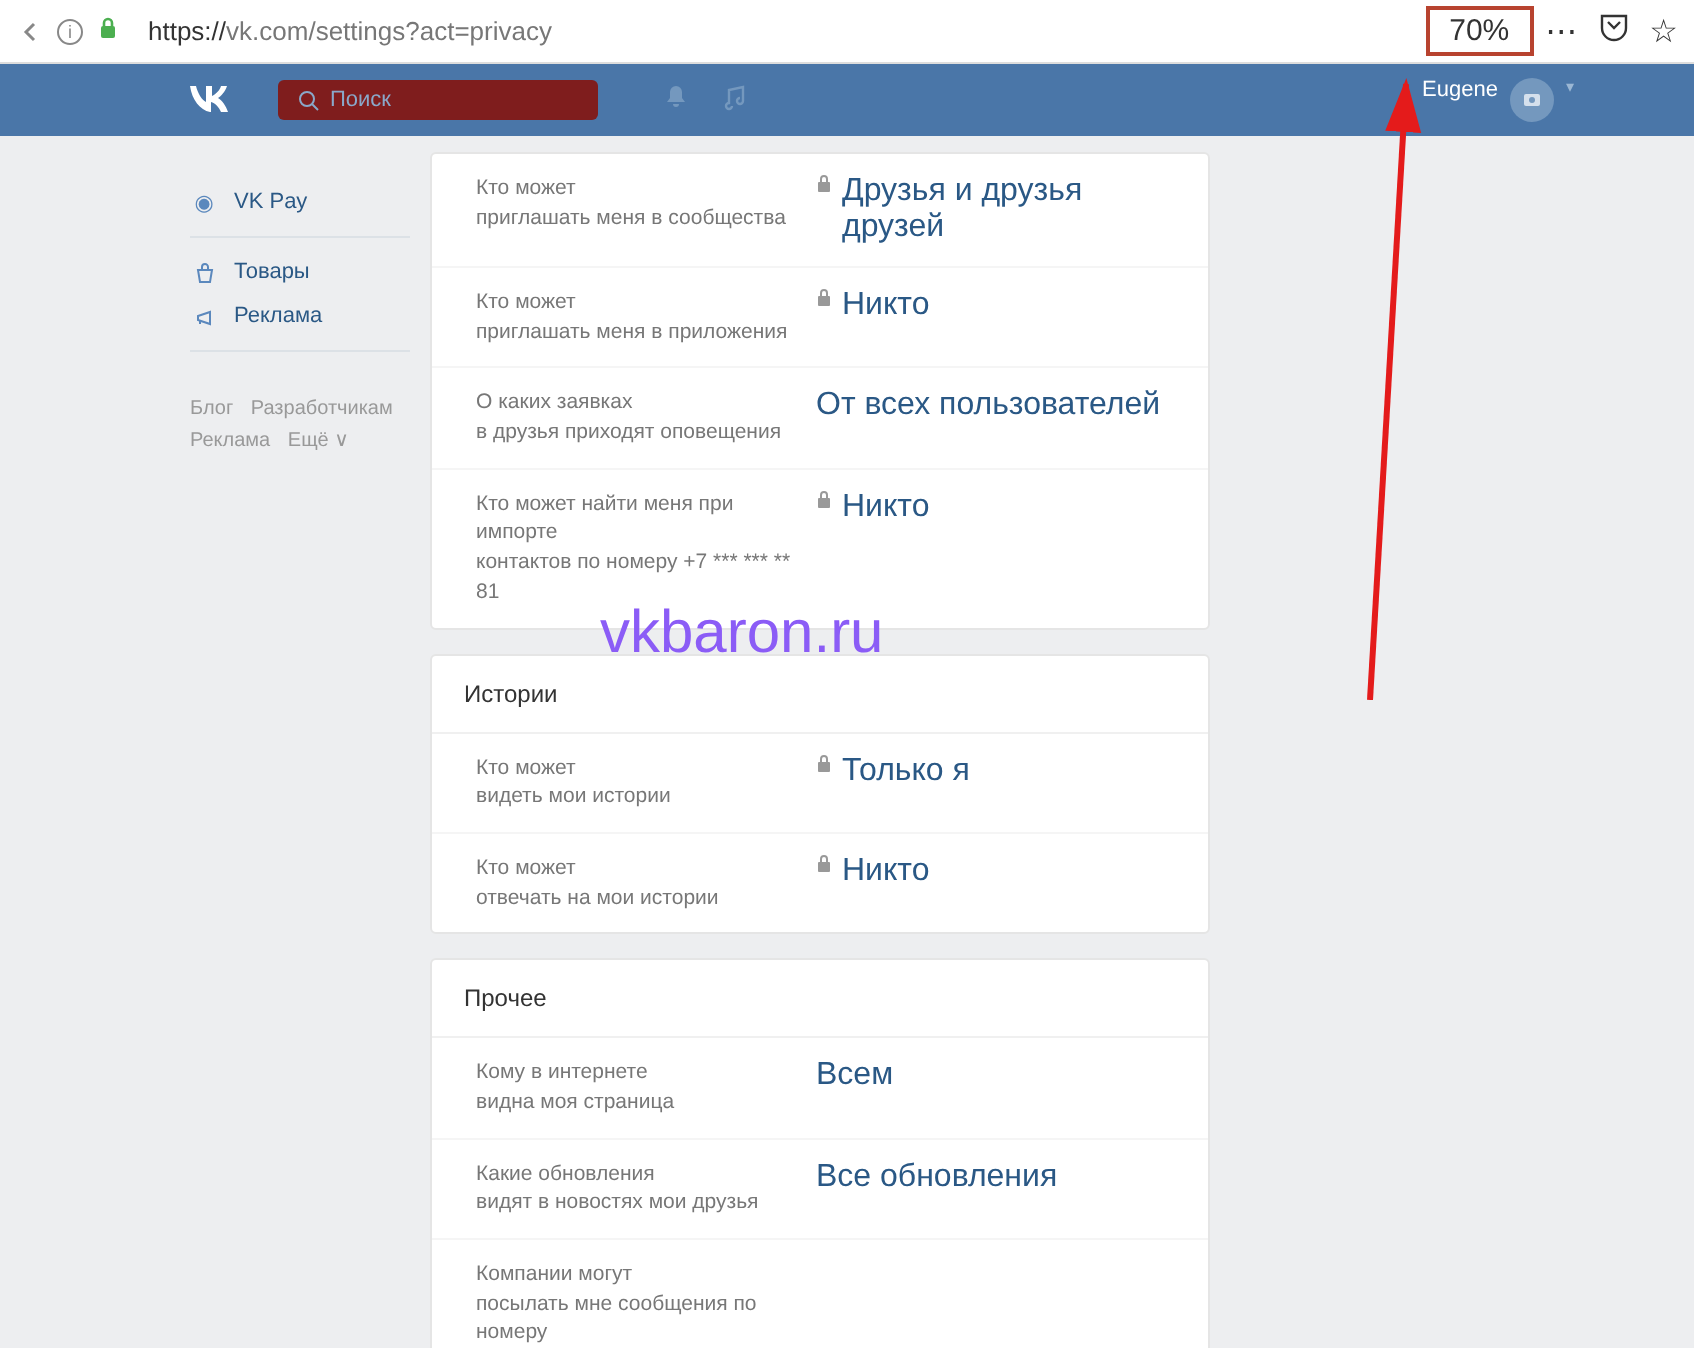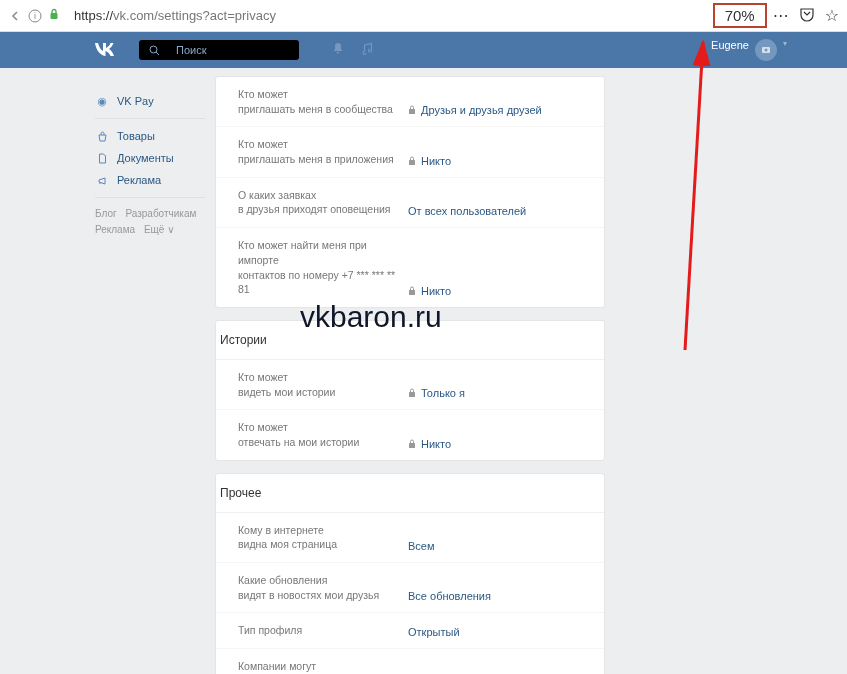--- a/index.html
+++ b/index.html
@@ -9,45 +9,45 @@
     .nav-icon { width: 14px; height: 14px; color: #666; display: flex; align-items: center; justify-content: center; }
     .url-bar { flex: 1; padding: 4px 8px; font-size: 13px; color: #333; display: flex; align-items: center; gap: 4px; }
     .lock-icon { color: #4caf50; font-size: 12px; }
     .url-text { color: #777; }
     .zoom-box { border: 2px solid #b8432f; padding: 2px 10px; font-size: 15px; color: #333; background: #fff; }
     .browser-right { display: flex; align-items: center; gap: 10px; }
     .browser-btn { font-size: 16px; color: #333; cursor: pointer; }
     
     .vk-header { background: #4a76a8; height: 36px; display: flex; align-items: center; padding: 0 0 0 95px; gap: 20px; position: relative; }
     .vk-logo { color: #fff; font-size: 18px; font-weight: bold; }
-    .search-box { background: #000000; border-radius: 3px; padding: 4px 10px; display: flex; align-items: center; gap: 16px; width: 160px; color: #8aa8c9; font-size: 11px; }
+    .search-box { background: #7f1d1d; border-radius: 3px; padding: 4px 10px; display: flex; align-items: center; gap: 5px; width: 160px; color: #8aa8c9; font-size: 11px; }
     .header-icons { display: flex; gap: 16px; margin-left: 12px; }
     .header-icon { color: #7498be; font-size: 14px; }
     .user-area { position: absolute; right: 60px; display: flex; gap: 6px; color: #fff; font-size: 11px; }
     .avatar { width: 22px; height: 22px; border-radius: 50%; background: #7498be; display: flex; align-items: center; justify-content: center; }
     
     .content { display: flex; padding: 8px 0 0 95px; }
     .sidebar { width: 120px; padding-right: 10px; }
     .sidebar-item { display: flex; align-items: center; gap: 8px; padding: 4px 0; color: #2a5885; font-size: 11px; cursor: pointer; }
     .sidebar-icon { width: 14px; height: 14px; color: #5b88bd; display: flex; align-items: center; justify-content: center; font-size: 11px; }
     .sidebar-divider { border-top: 1px solid #dce1e6; margin: 6px 0; }
-    .sidebar-footer { font-size: 10px; color: #999; margin-top: 8px; line-height: 1.6; }
+    .sidebar-footer { font-size: 10px; color: #999; margin-top: 21px; line-height: 1.6; }
     .sidebar-footer a { color: #999; text-decoration: none; margin-right: 6px; }
     
     .main { width: 390px; }
     .section { background: #fff; border: 1px solid #e5e5e5; border-radius: 3px; margin-bottom: 12px; }
-    .section-header { padding: 12px 4px; font-size: 12px; color: #333; font-weight: normal; border-bottom: 1px solid #f0f0f0; }
+    .section-header { padding: 12px 16px; font-size: 12px; color: #333; font-weight: normal; border-bottom: 1px solid #f0f0f0; }
     .setting-row { display: flex; padding: 10px 22px; border-bottom: 1px solid #f5f5f5; }
     .setting-row:last-child { border-bottom: none; }
     .setting-label { flex: 0 0 170px; color: #777; font-size: 10.5px; line-height: 1.4; }
-    .setting-value { display: flex; align-items: flex-end; gap: 5px; color: #2a5885; font-size: 11px; cursor: pointer; }
+    .setting-value { display: flex; align-items: flex-start; gap: 5px; color: #2a5885; font-size: 16px; cursor: pointer; }
     .lock-small { color: #999; font-size: 9px; }
     
     .arrow-container { position: absolute; top: 30px; left: 425px; width: 310px; height: 320px; pointer-events: none; z-index: 100; }
-    .watermark { position: absolute; top: 300px; left: 300px; font-size: 30px; color: #0f172a; font-family: Arial; pointer-events: none; z-index: 50; font-weight: 300; }
+    .watermark { position: absolute; top: 300px; left: 300px; font-size: 30px; color: #8b5cf6; font-family: Arial; pointer-events: none; z-index: 50; font-weight: 300; }
   </style>
 </head>
 <body>
 
 <div class="browser-bar">
   <span class="nav-icon">
     <svg width="10" height="10" viewBox="0 0 10 10">
         <path d="M7 1 L3 5 L7 9" stroke="#888" stroke-width="1.5" fill="none"></path>
       </svg>
   </span>
@@ -127,28 +127,20 @@
       <span class="sidebar-icon">
         <svg width="11" height="11" viewBox="0 0 11 11">
             <path d="M2 4 h7 l-1 6 h-5 z M4 4 V2.5 a1.5 1.5 0 0 1 3 0 V4" stroke="#5b88bd" fill="none"></path>
           </svg>
       </span>
       <span>Товары</span>
     </div>
     <div class="sidebar-item">
       <span class="sidebar-icon">
         <svg width="11" height="11" viewBox="0 0 11 11">
-            <path d="M2.5 1 h4 l2 2 v7 h-6 z" stroke="#5b88bd" fill="none"></path>
-          </svg>
-      </span>
-      <span>Документы</span>
-    </div>
-    <div class="sidebar-item">
-      <span class="sidebar-icon">
-        <svg width="11" height="11" viewBox="0 0 11 11">
             <path d="M2 5 v2 l6 2 V3 z M3 7 v2" stroke="#5b88bd" fill="none"></path>
           </svg>
       </span>
       <span>Реклама</span>
     </div>
     <div class="sidebar-divider"></div>
     <div class="sidebar-footer">
       <a>Блог</a>
       <a>Разработчикам</a><br>
       <a>Реклама</a>
@@ -230,26 +222,20 @@
           <div class="setting-row">
             <div class="setting-label">Кому в интернете<br>видна моя страница</div>
             <div class="setting-value">
               <span>Всем</span>
             </div>
           </div>
           <div class="setting-row">
             <div class="setting-label">Какие обновления<br>видят в новостях мои друзья</div>
             <div class="setting-value">
               <span>Все обновления</span>
-            </div>
-          </div>
-          <div class="setting-row">
-            <div class="setting-label">Тип профиля</div>
-            <div class="setting-value">
-              <span>Открытый</span>
             </div>
           </div>
           <div class="setting-row">
             <div class="setting-label">Компании могут<br>посылать мне сообщения по номеру<br>телефона </div>
             <div class="setting-value"></div>
           </div>
         </div>
 
     </div>
   </div>

